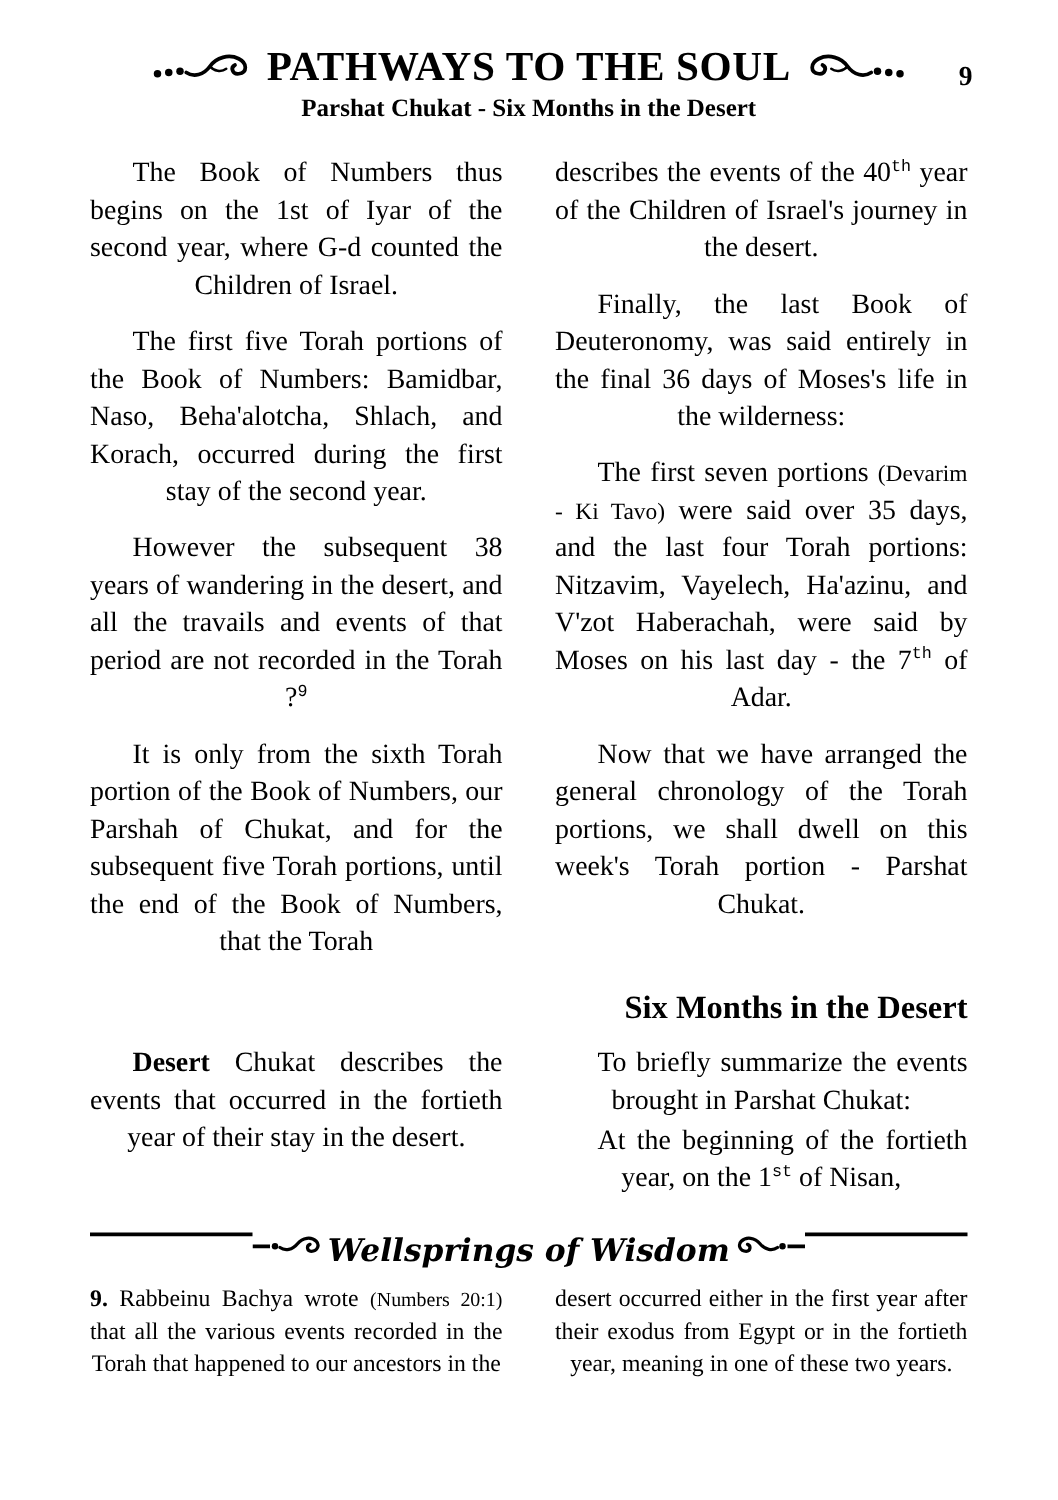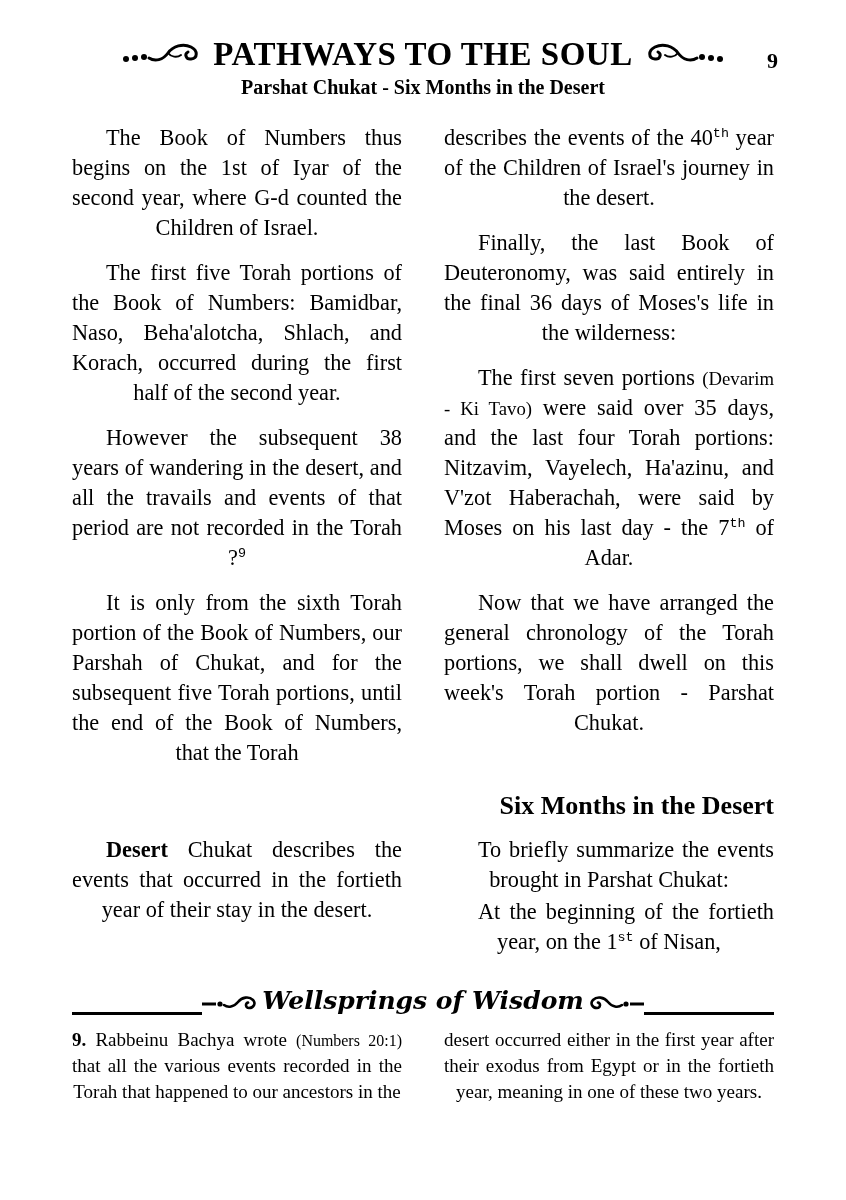--- a/index.html
+++ b/index.html
@@ -42,21 +42,21 @@
   .small-inline { font-size: 84%; }
   b, strong { font-weight: bold; }
 
   
   .section-heading {
     text-align: right; font-size: 26px; font-weight: bold;
     margin: 8px 0 14px 0;
   }
 
   
-  .fn-divider { display: flex; align-items: flex-end; margin-top: 14px; }
+  .fn-divider { display: flex; align-items: flex-start; margin-top: 14px; }
   .fn-rule { flex: 1 1 auto; height: 3px; background: #000; }
   .fn-title {
     font-family: "DejaVu Serif", serif;
     font-style: italic; font-weight: bold;
     font-size: 25px; padding: 0 6px; white-space: nowrap;
   }
   .fn-flourish { flex: 0 0 auto; }
   .fn-flourish.mirror { transform: scaleX(-1); }
   .fn-cols { margin-top: 12px; }
   .fn-p {
@@ -88,21 +88,21 @@
         <path d="M47 13 C50 17 56 18 60 15" fill="none" stroke="#000" stroke-width="2" stroke-linecap="round"></path>
       </svg>
     </div>
     <div class="page-number">9</div>
     <div class="subtitle">Parshat Chukat - Six Months in the Desert</div>
   </div>
 
   <div class="columns main-cols">
     <div class="col">
       <p class="p"><span>The Book of Numbers thus begins on the 1st of Iyar of the second year, where G-d counted the Children of Israel.</span></p>
-      <p class="p"><span>The first five Torah portions of the Book of Numbers: Bamidbar, Naso, Beha'alotcha, Shlach, and Korach, occurred during the first half of the second year.</span></p>
+      <p class="p"><span>The first five Torah portions of the Book of Numbers: Bamidbar, Naso, Beha'alotcha, Shlach, and Korach, occurred during the first stay of the second year.</span></p>
       <p class="p"><span>However the subsequent 38 years of wandering in the desert, and all the travails and events of that period are not recorded in the Torah ?</span><sup>9</sup></p>
       <p class="p"><span>It is only from the sixth Torah portion of the Book of Numbers, our Parshah of Chukat, and for the subsequent five Torah portions, until the end of the Book of Numbers, that the Torah</span></p>
     </div>
     <div class="col">
       <p class="p no-indent"><span>describes the events of the 40</span><sup>th</sup><span> year of the Children of Israel's journey in the desert.</span></p>
       <p class="p"><span>Finally, the last Book of Deuteronomy, was said entirely in the final 36 days of Moses's life in the wilderness:</span></p>
       <p class="p"><span>The first seven portions </span><span class="small-inline">(Devarim - Ki Tavo)</span><span> were said over 35 days, and the last four Torah portions: Nitzavim, Vayelech, Ha'azinu, and V'zot Haberachah, were said by Moses on his last day - the 7</span><sup>th</sup><span> of Adar.</span></p>
       <p class="p"><span>Now that we have arranged the general chronology of the Torah portions, we shall dwell on this week's Torah portion - Parshat Chukat.</span></p>
     </div>
   </div>

